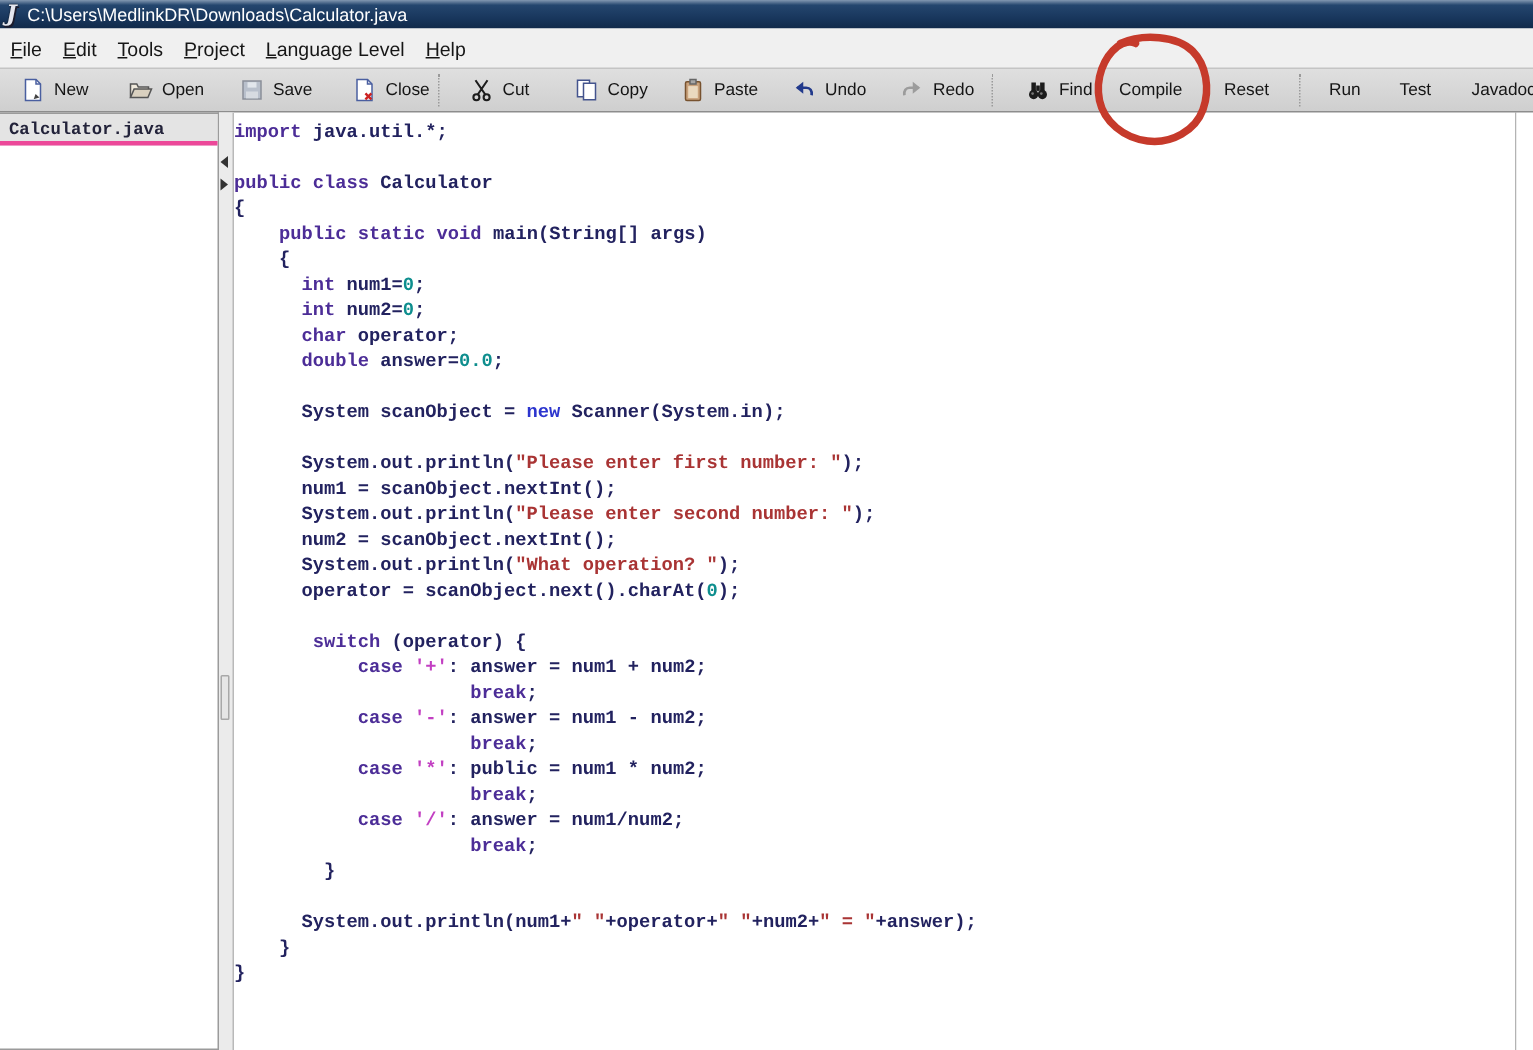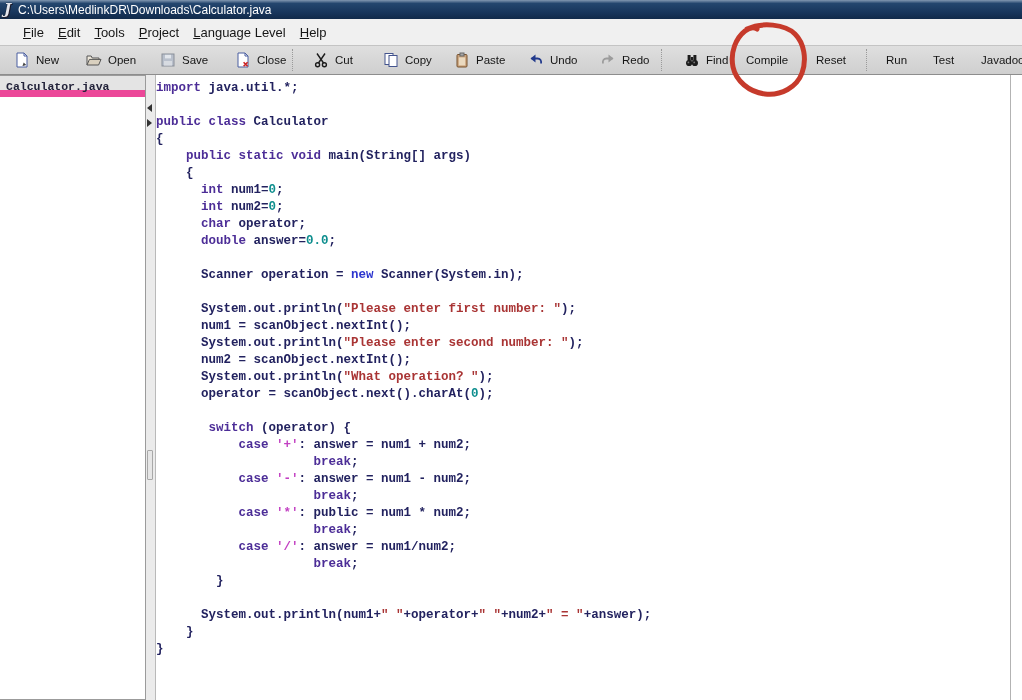--- a/index.html
+++ b/index.html
@@ -15,21 +15,21 @@
     color:#ffffff;font-size:12px;
   }
   .app-icon{
     font-family:"DejaVu Serif",serif;font-style:italic;font-weight:bold;
     font-size:15px;line-height:15px;color:#e4e6ee;
     text-shadow:1px 1px 0 #1c1c2c, 0 0 1px #000;
   }
   
   .menubar{
     height:26px;background:#f0f0f0;border-bottom:1px solid #c4c4c4;
-    display:flex;align-items:center;padding-left:16px;font-size:13px;color:#161616;
+    display:flex;align-items:center;padding-left:0;font-size:13px;color:#161616;
   }
   .menu-item{padding:3px 7px;cursor:default;}
   .menu-item u{text-decoration:underline;}
   
   .toolbar{
     height:28px;background:linear-gradient(#dfdfdf,#cfcfcf);
     border-bottom:1px solid #8d8d8d;position:relative;
   }
   .tbtn{
     position:absolute;top:0;height:28px;display:flex;align-items:center;gap:6px;
@@ -41,21 +41,21 @@
     border-left:1px dotted #9a9a9a;
   }
   
   .main{display:flex;height:625px;}
   .sidebar{
     width:146px;background:#ffffff;border:1px solid #9b9b9b;border-left:none;
     box-sizing:border-box;
   }
   .sidebar-header{
     height:21px;box-sizing:border-box;background:#e4e4e4;
-    border-bottom:7px solid #ec4899;
+    border-bottom:3px solid #ec4899;
     font-family:"Liberation Mono",monospace;font-weight:bold;font-size:11.5px;
     color:#23233a;padding:4px 6px 0 6px;cursor:default;
   }
   .splitter{
     width:9px;background:#ebebeb;border-right:1px solid #b9b9b9;position:relative;
   }
   .split-arrow{position:absolute;left:1px;width:0;height:0;cursor:pointer;}
   .split-arrow.left{
     top:29px;border-top:4px solid transparent;border-bottom:4px solid transparent;
     border-right:5px solid #333;
@@ -217,21 +217,21 @@
       <div class="code-line">&nbsp;</div>
       <div class="code-line"><span class="tk-k">public</span><span class="tk-p"> </span><span class="tk-k">class</span><span class="tk-p"> Calculator</span></div>
       <div class="code-line"><span class="tk-p">{</span></div>
       <div class="code-line"><span class="tk-p">    </span><span class="tk-k">public</span><span class="tk-p"> </span><span class="tk-k">static</span><span class="tk-p"> </span><span class="tk-k">void</span><span class="tk-p"> main(String[] args)</span></div>
       <div class="code-line"><span class="tk-p">    {</span></div>
       <div class="code-line"><span class="tk-p">      </span><span class="tk-k">int</span><span class="tk-p"> num1=</span><span class="tk-n">0</span><span class="tk-p">;</span></div>
       <div class="code-line"><span class="tk-p">      </span><span class="tk-k">int</span><span class="tk-p"> num2=</span><span class="tk-n">0</span><span class="tk-p">;</span></div>
       <div class="code-line"><span class="tk-p">      </span><span class="tk-k">char</span><span class="tk-p"> operator;</span></div>
       <div class="code-line"><span class="tk-p">      </span><span class="tk-k">double</span><span class="tk-p"> answer=</span><span class="tk-n">0.0</span><span class="tk-p">;</span></div>
       <div class="code-line">&nbsp;</div>
-      <div class="code-line"><span class="tk-p">      Scanner operation = </span><span class="tk-w">new</span><span class="tk-p"> Scanner(System.in);</span></div>
+      <div class="code-line"><span class="tk-p">      System scanObject = </span><span class="tk-w">new</span><span class="tk-p"> Scanner(System.in);</span></div>
       <div class="code-line">&nbsp;</div>
       <div class="code-line"><span class="tk-p">      System.out.println(</span><span class="tk-s">"Please enter first number: "</span><span class="tk-p">);</span></div>
       <div class="code-line"><span class="tk-p">      num1 = scanObject.nextInt();</span></div>
       <div class="code-line"><span class="tk-p">      System.out.println(</span><span class="tk-s">"Please enter second number: "</span><span class="tk-p">);</span></div>
       <div class="code-line"><span class="tk-p">      num2 = scanObject.nextInt();</span></div>
       <div class="code-line"><span class="tk-p">      System.out.println(</span><span class="tk-s">"What operation? "</span><span class="tk-p">);</span></div>
       <div class="code-line"><span class="tk-p">      operator = scanObject.next().charAt(</span><span class="tk-n">0</span><span class="tk-p">);</span></div>
       <div class="code-line">&nbsp;</div>
       <div class="code-line"><span class="tk-p">       </span><span class="tk-k">switch</span><span class="tk-p"> (operator) {</span></div>
       <div class="code-line"><span class="tk-p">           </span><span class="tk-k">case</span><span class="tk-p"> </span><span class="tk-c">'+'</span><span class="tk-p">: answer = num1 + num2;</span></div>

